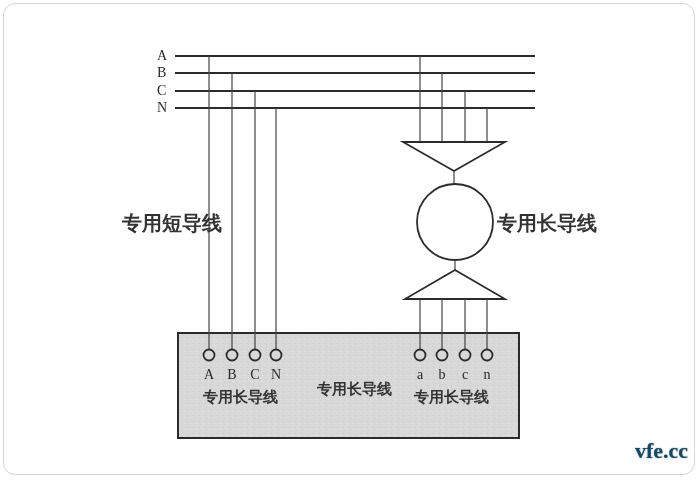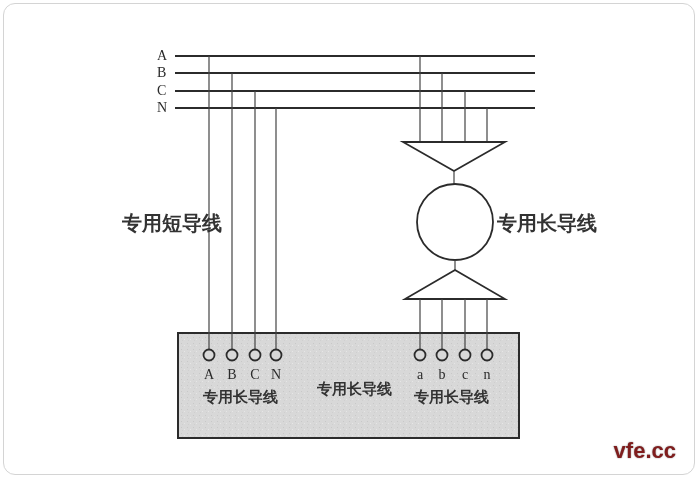--- a/index.html
+++ b/index.html
@@ -3,21 +3,21 @@
 <meta charset="utf-8">
 <style>
   html, body { margin: 0; padding: 0; background: #ffffff; }
   body { width: 700px; height: 480px; position: relative; overflow: hidden; font-family: "DejaVu Serif", serif; }
   .frame { position: absolute; left: 3px; top: 3px; width: 692px; height: 472px; border: 1px solid #d4d4d4; border-radius: 12px; box-sizing: border-box; background: #fff; }
   svg { position: absolute; left: 0; top: 0; }
   .lbl { position: absolute; color: #2a2a2a; white-space: nowrap; line-height: 1; }
   .bus-lbl { font-family: "Liberation Serif", serif; font-size: 14px; }
   .cn { font-family: "DejaVu Sans", sans-serif; font-size: 20px; font-weight: bold; color: #333; }
   .term { font-family: "Liberation Serif", serif; font-size: 14px; text-align: center; width: 16px; }
-  .wm { position: absolute; right: 24px; bottom: 16px; font-family: Liberation Sans, sans-serif; font-size: 22px; font-weight: bold; color: #7f1d1d; text-shadow: 0 0 2px #bdbdbd, 0 0 1px #9a9a9a; letter-spacing: 0px; }
+  .wm { position: absolute; right: 12px; bottom: 16px; font-family: Liberation Serif, serif; font-size: 22px; font-weight: bold; color: #0c4a6e; text-shadow: 0 0 2px #bdbdbd, 0 0 1px #9a9a9a; letter-spacing: 0px; }
 </style>
 </head>
 <body>
 
 <div class="frame"></div>
 
 <svg width="700" height="480" viewBox="0 0 700 480">
   <defs>
     <pattern id="noise" width="6" height="6" patternUnits="userSpaceOnUse">
       <rect width="6" height="6" fill="#d8d8d8"></rect>

